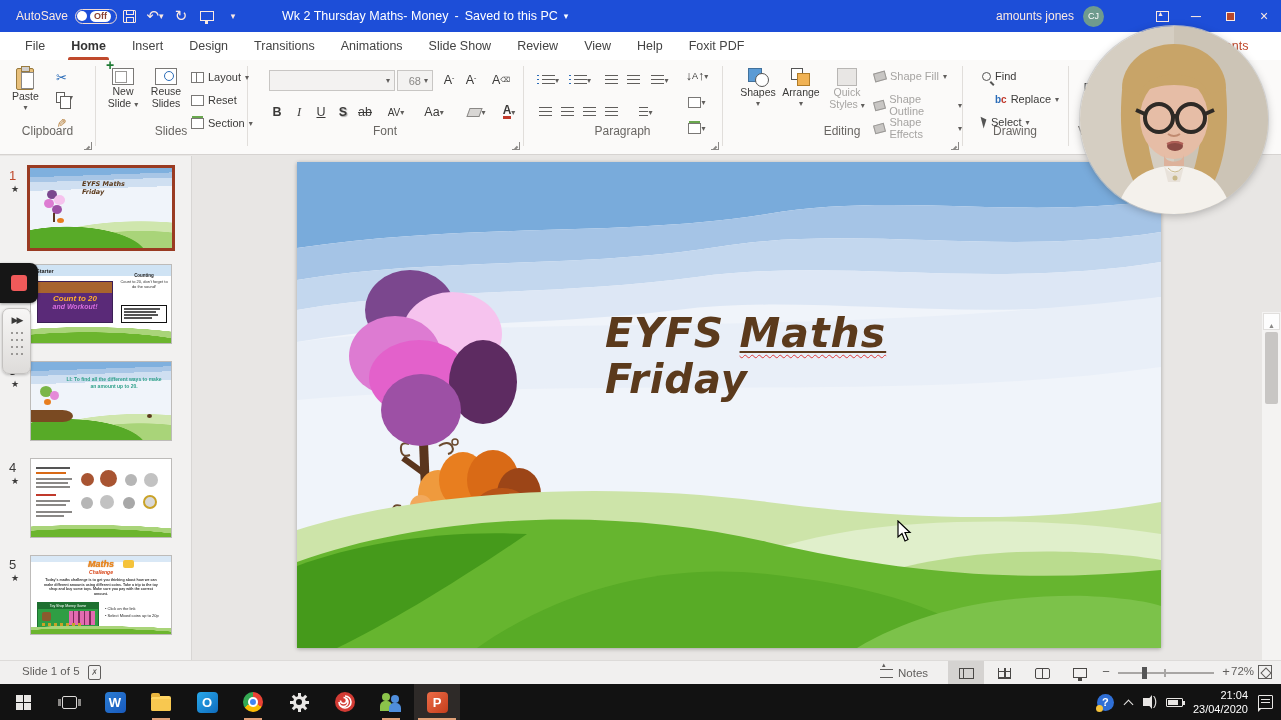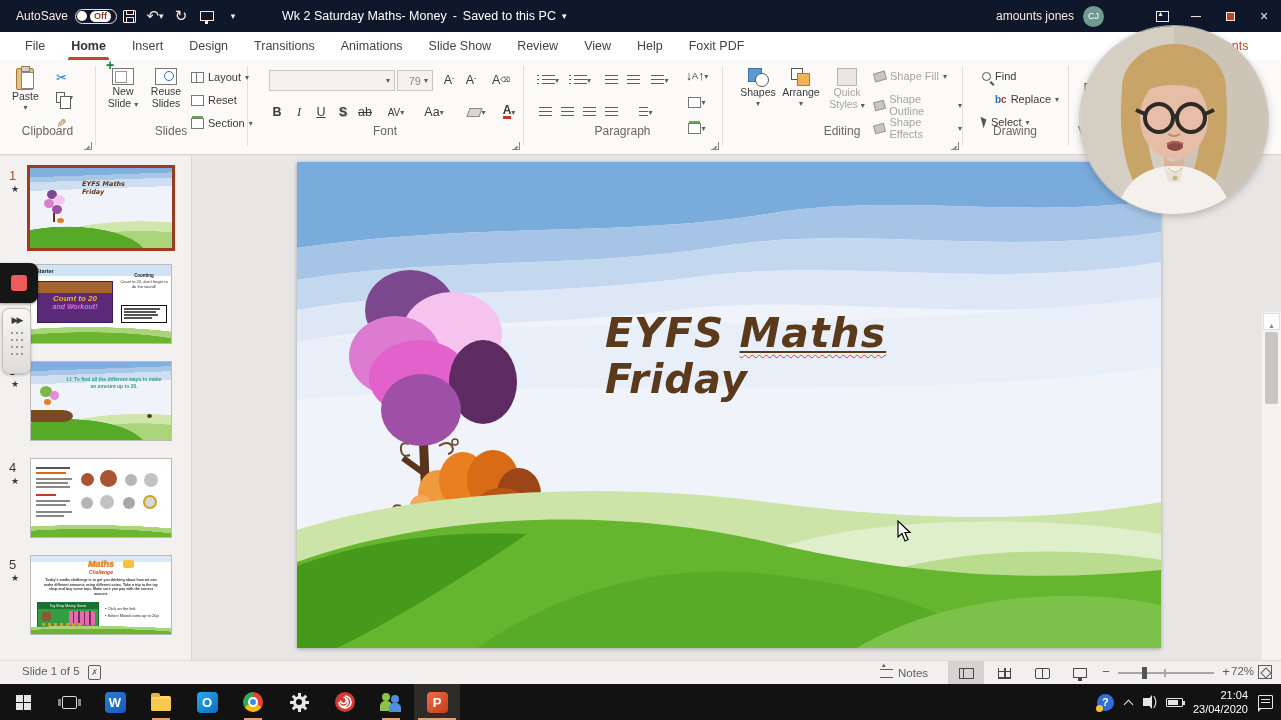--- a/index.html
+++ b/index.html
@@ -1,21 +1,21 @@
 <!DOCTYPE html>
 <html><head>
 <meta charset="utf-8">
 <style>
   * { margin:0; padding:0; box-sizing:border-box; }
   html,body { width:1281px; height:720px; overflow:hidden; }
   body { font-family:"Liberation Sans", sans-serif; position:relative; background:#e8e6e4; }
   .abs { position:absolute; }
 
   
-  #titlebar { position:absolute; left:0; top:0; width:1281px; height:32px; background:#0f172a; display:flex; align-items:center; color:#fff; }
+  #titlebar { position:absolute; left:0; top:0; width:1281px; height:32px; background:#1d4ed8; display:flex; align-items:center; color:#fff; }
   .tb-item { display:flex; align-items:center; color:#fbe9e2; font-size:12px; }
   #autosave { position:absolute; left:16px; top:0; height:32px; gap:7px; }
   #autosave-pill { width:42px; height:15px; border:1px solid #f4ddd3; border-radius:8px; display:flex; align-items:center; padding:1px; gap:3px; cursor:pointer; }
   #autosave-knob { width:10px; height:10px; border-radius:50%; background:#fff; }
   #autosave-state { background:#fff; color:#8a4030; font-size:9px; font-weight:bold; border-radius:7px; padding:0 4px; line-height:11px; }
   .qat-btn { width:26px; height:32px; display:flex; align-items:center; justify-content:center; color:#fbe9e2; font-size:15px; cursor:pointer; }
   #qat { position:absolute; left:116px; top:0; display:flex; }
   .floppy { width:13px; height:13px; border:1.5px solid #fbe9e2; border-radius:1px; position:relative; }
   .floppy:before { content:""; position:absolute; left:2px; top:-1px; width:6px; height:4px; border:1px solid #fbe9e2; border-top:none; }
   .floppy:after { content:""; position:absolute; left:2px; bottom:0; width:6px; height:4px; border:1px solid #fbe9e2; border-bottom:none; }
@@ -267,21 +267,21 @@
     <span class="qat-btn">↶<span class="caret">▾</span></span>
     <span class="qat-btn">↻</span>
     <span class="qat-btn">
         <span class="present-ic"></span>
       </span>
     <span class="qat-btn">
         <span class="caret">▾</span>
       </span>
   </div>
   <div id="doc-title" class="tb-item abs">
-    <span>Wk 2 Saturday Maths- Money</span>
+    <span>Wk 2 Thursday Maths- Money</span>
     <span>-</span>
     <span>Saved to this PC</span>
     <span class="caret">▾</span>
   </div>
   <div id="user-area" class="tb-item abs">
     <span>amounts jones</span>
     <span id="avatar">CJ</span>
   </div>
   <div id="win-controls">
     <span class="win-btn">
@@ -363,21 +363,21 @@
         <span>Section</span>
         <span class="dd">▾</span>
       </span>
     <div class="grp-label">Slides</div>
   </div>
 
   <div class="group" style="left:247px;width:276px">
     <span class="combo" style="left:22px;top:10px;width:126px;justify-content:flex-end">
         <span class="dd">▾</span>
       </span>
-    <span class="combo" style="left:150px;top:10px;width:36px"><span>79</span>&nbsp;<span class="dd">▾</span></span>
+    <span class="combo" style="left:150px;top:10px;width:36px"><span>68</span>&nbsp;<span class="dd">▾</span></span>
     <span class="fbtn" style="left:192px;top:10px">A<sup style="font-size:7px">ˆ</sup></span>
     <span class="fbtn" style="left:214px;top:10px">A<sup style="font-size:7px">ˇ</sup></span>
     <span class="fbtn" style="left:244px;top:10px">A<sub style="font-size:7px">⌫</sub></span>
     <span class="fbtn" style="left:20px;top:42px">
         <b>B</b>
       </span>
     <span class="fbtn" style="left:42px;top:42px">
         <i>I</i>
       </span>
     <span class="fbtn u" style="left:64px;top:42px">

